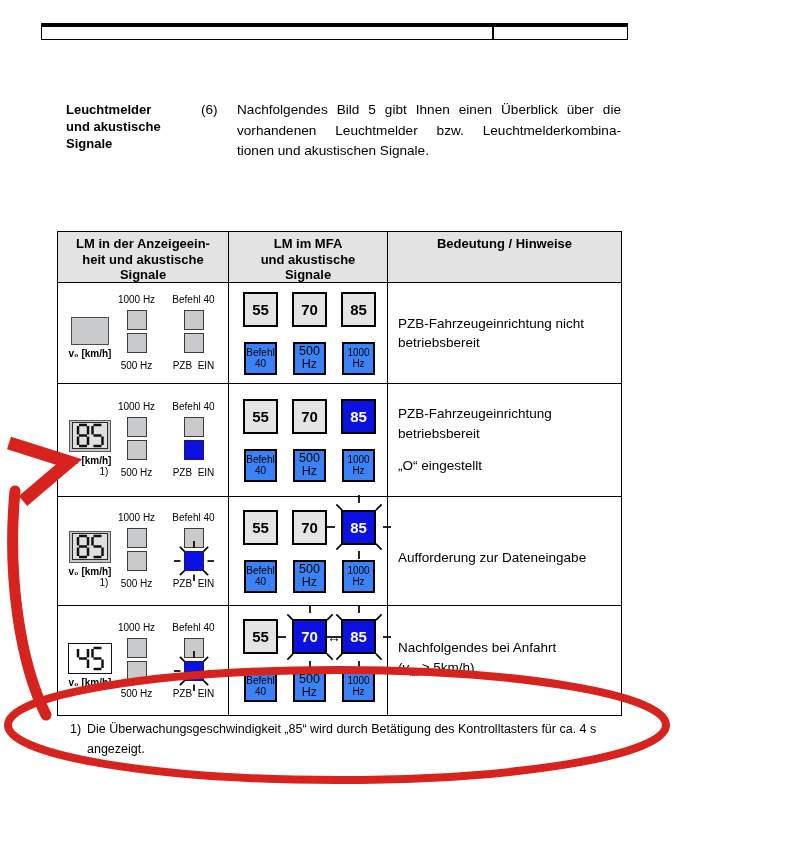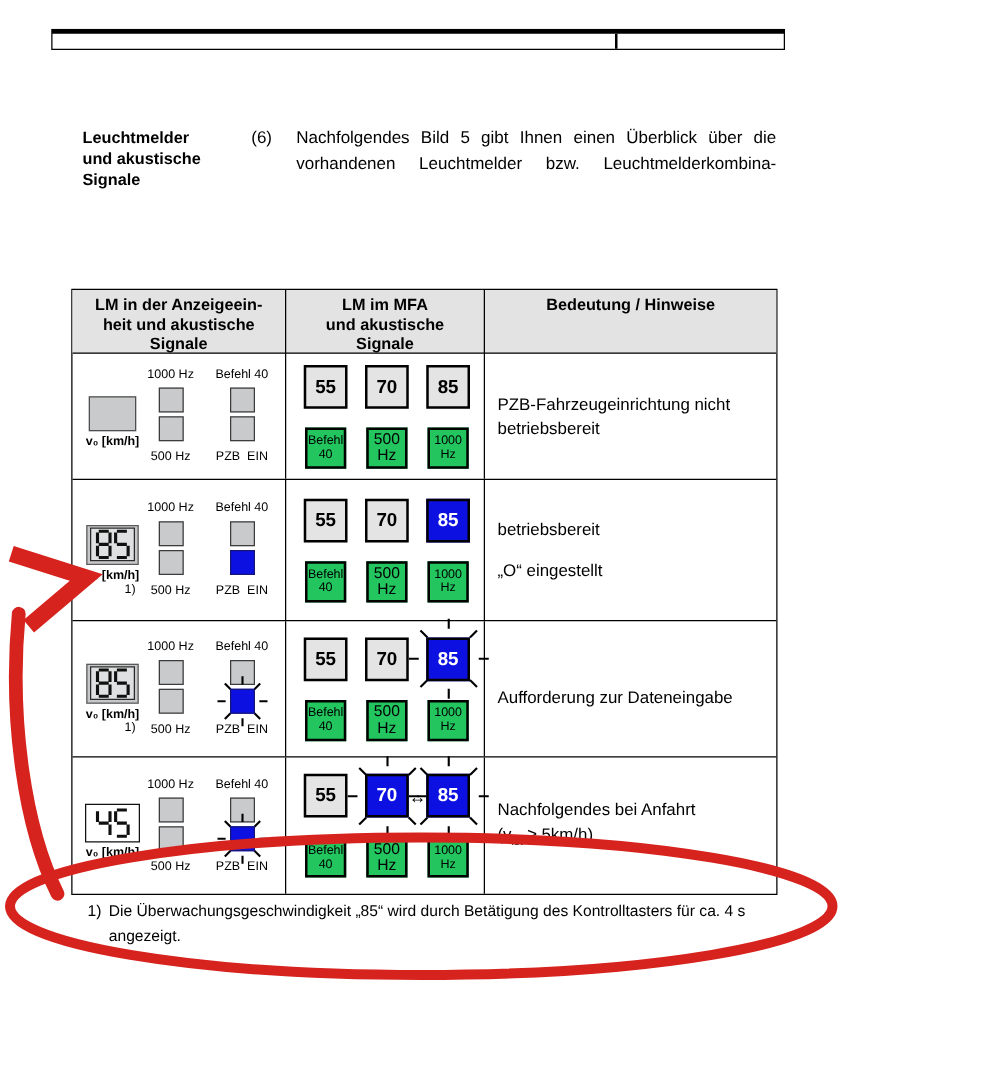--- a/index.html
+++ b/index.html
@@ -70,21 +70,21 @@
   
   .mfa-row{display:flex;position:relative;}
   .mfa-row.top{margin-bottom:15px;}
   .slot{width:49px;display:flex;align-items:center;justify-content:center;position:relative;flex:none;}
   .slot.tall{height:35px;}
   .slot.short{height:33px;}
   .mfa-lamp{width:35px;height:35px;box-sizing:border-box;border:2.5px solid #000;background:#e4e4e4;
             display:flex;align-items:center;justify-content:center;font-weight:bold;font-size:15px;
             position:relative;z-index:1;}
   .mfa-lamp.on{background:var(--blue);color:#fff;}
-  .mfa-btn{width:33px;height:33px;box-sizing:border-box;border:2px solid #000;background:#22c55e;
+  .mfa-btn{width:33px;height:33px;box-sizing:border-box;border:2px solid #000;background:#3b82f6;
            display:flex;align-items:center;justify-content:center;text-align:center;
            white-space:pre-line;position:relative;z-index:1;}
   .mfa-btn.sm{font-size:10px;line-height:11px;}
   .mfa-btn.mid{font-size:12.5px;line-height:13px;}
   .arrow7085{position:absolute;left:87px;top:50%;transform:translateY(-50%);width:22px;
              text-align:center;font-weight:bold;font-size:14px;z-index:2;}
 
   
   .footnote{position:absolute;left:70px;top:696px;display:flex;font-size:12.5px;line-height:20px;}
   .fn-marker{width:17px;}
@@ -108,20 +108,21 @@
     <div>Leuchtmelder</div>
     <div>und akustische</div>
     <div>Signale</div>
   </div>
 
   <div class="intro">
     <div class="intro-num">(6)</div>
     <div class="intro-text">
       <div class="jline">Nachfolgendes Bild 5 gibt Ihnen einen Überblick über die</div>
       <div class="jline">vorhandenen Leuchtmelder bzw. Leuchtmelderkombina-</div>
+      <div>tionen und akustischen Signale.</div>
     </div>
   </div>
 
 
   <div class="table">
     <div class="thead">
       <div class="th c1">LM in der Anzeigeein-
 heit und akustische
 Signale</div>
       <div class="th c2">LM im MFA
@@ -255,20 +256,21 @@
                 <div class="mfa-btn mid">500
 Hz</div>
               </div>
               <div class="slot short">
                 <div class="mfa-btn sm">1000
 Hz</div>
               </div>
             </div>
           </div>
           <div class="cell meaning">
+            <div class="mline"><span>PZB-Fahrzeugeinrichtung</span></div>
             <div class="mline"><span>betriebsbereit</span></div>
             <div class="blank"></div>
             <div class="mline"><span>„O“ eingestellt</span></div>
           </div>
         </div>
         <div class="trow" style="height: 108px;">
           <div class="cell anzeige">
             <div class="disp-wrap with-marker">
               <div class="disp lcd-outer">
                 <div class="lcd-inner">

